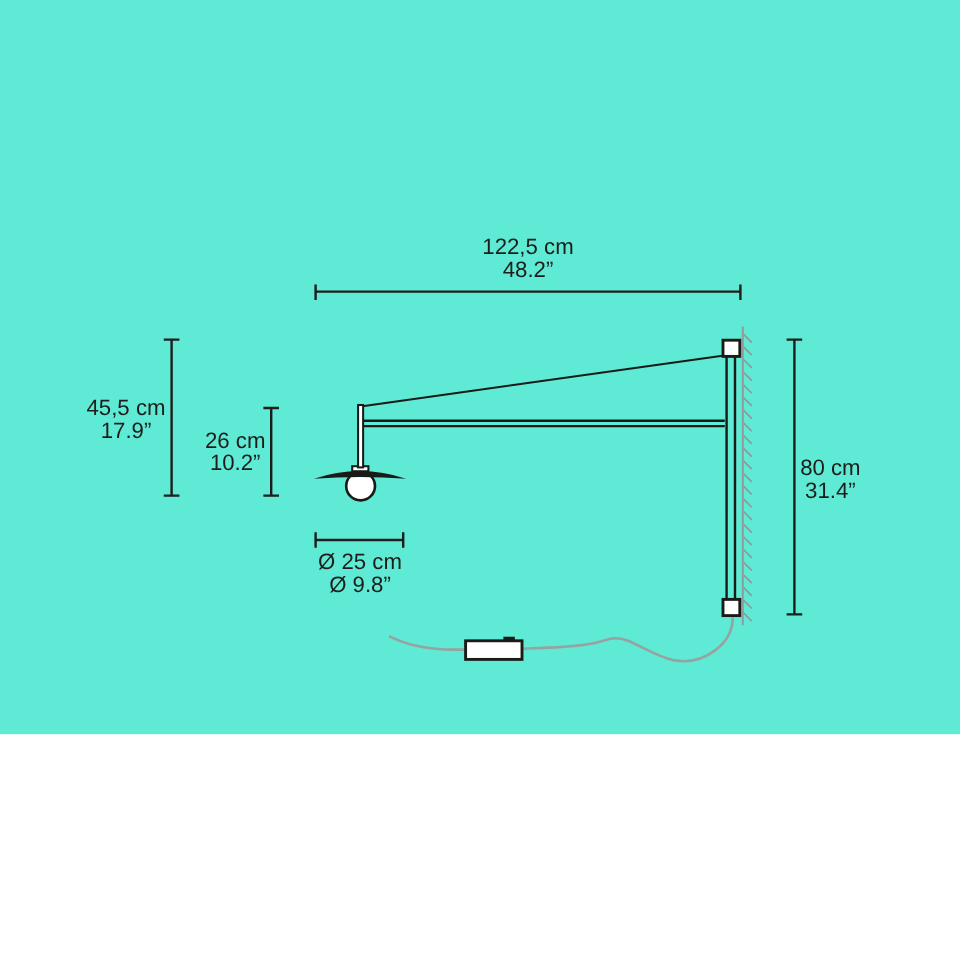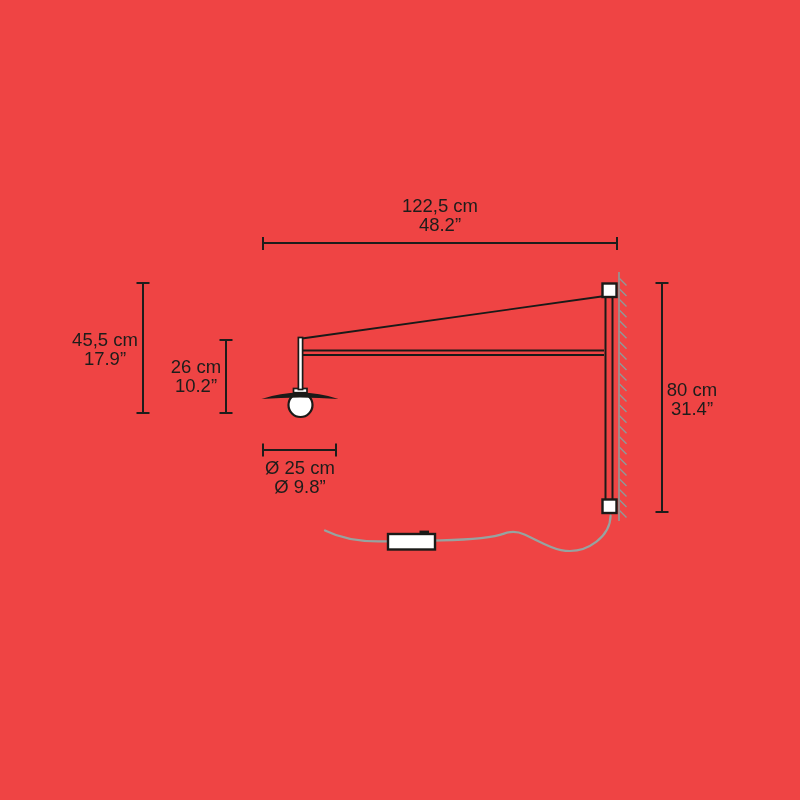--- a/index.html
+++ b/index.html
@@ -3,22 +3,22 @@
 <meta charset="utf-8">
 <style>
   html, body {
     margin: 0;
     padding: 0;
     background: #ffffff;
   }
   .canvas {
     position: relative;
     width: 800px;
-    height: 800px;
-    background: #ef4444;
+    height: 612px;
+    background: #5eead4;
     overflow: hidden;
   }
   svg text {
     font-family: "Liberation Sans", "DejaVu Sans", sans-serif;
     font-size: 18.5px;
     fill: #1d1d1b;
   }
   .blk  { stroke: #1a1a18; }
   .dimln { stroke: #1d1d1b; stroke-width: 2; fill: none; }
   .wfill { fill: #ffffff; }

